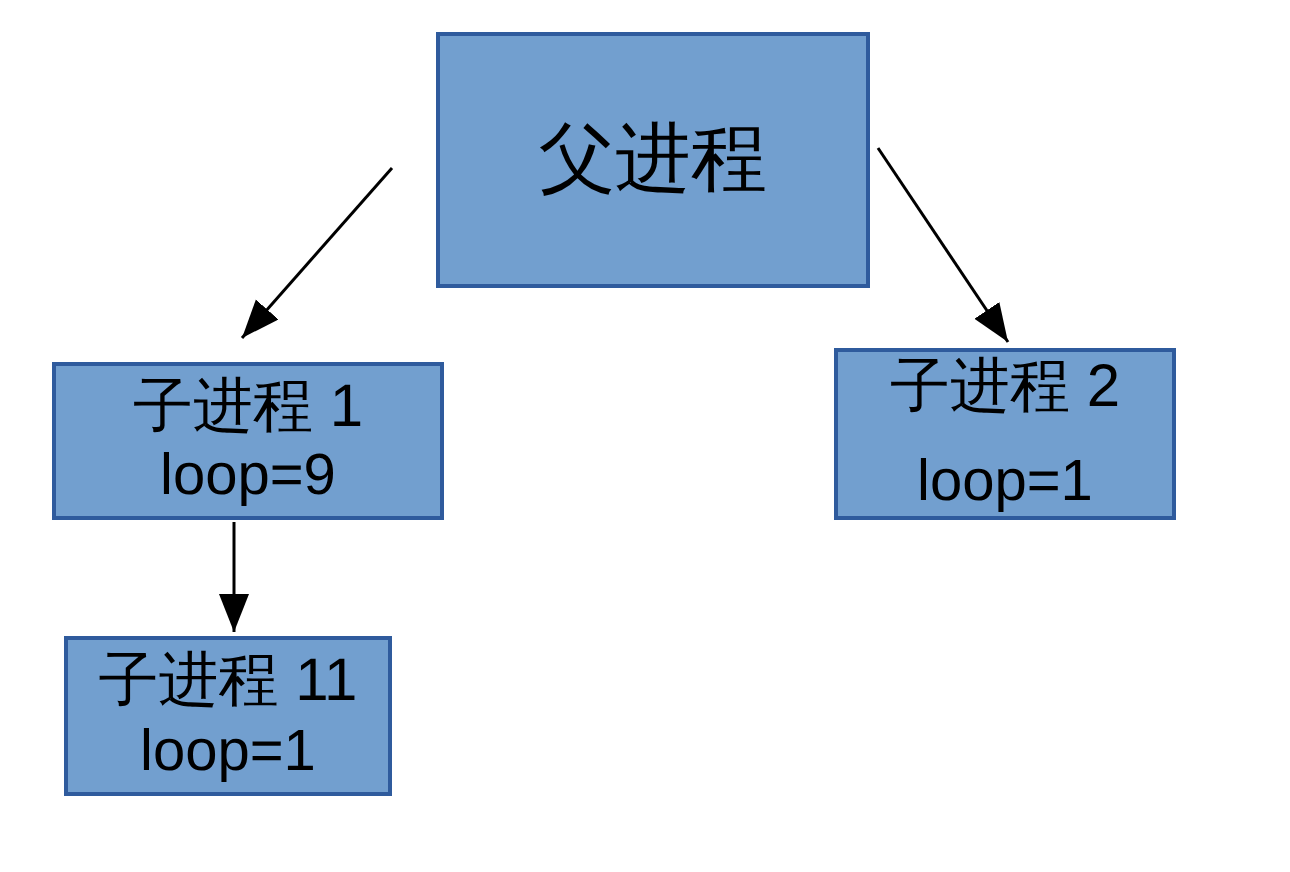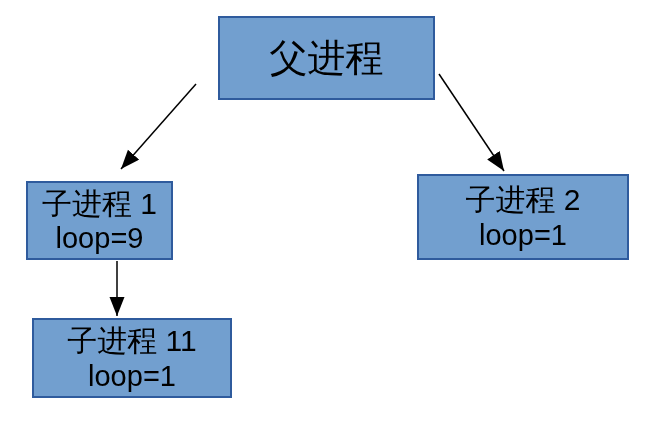--- a/index.html
+++ b/index.html
@@ -33,41 +33,42 @@
     white-space: nowrap;
   }
   .node .sub {
     font-size: 29px;
     white-space: nowrap;
   }
   #node-parent {
     left: 218px;
     top: 16px;
     width: 217px;
-    height: 84px;
+    height: 128px;
   }
   #node-parent .title {
     font-size: 38px;
   }
   #node-child1 {
     left: 26px;
     top: 181px;
-    width: 147px;
+    width: 196px;
     height: 79px;
   }
   #node-child2 {
     left: 417px;
     top: 174px;
-    width: 212px;
+    width: 171px;
     height: 86px;
+    justify-content: space-between;
   }
   #node-child11 {
     left: 32px;
     top: 318px;
-    width: 200px;
+    width: 164px;
     height: 80px;
   }
   svg.arrows {
     position: absolute;
     left: 0;
     top: 0;
     width: 645px;
     height: 436px;
     pointer-events: none;
   }

